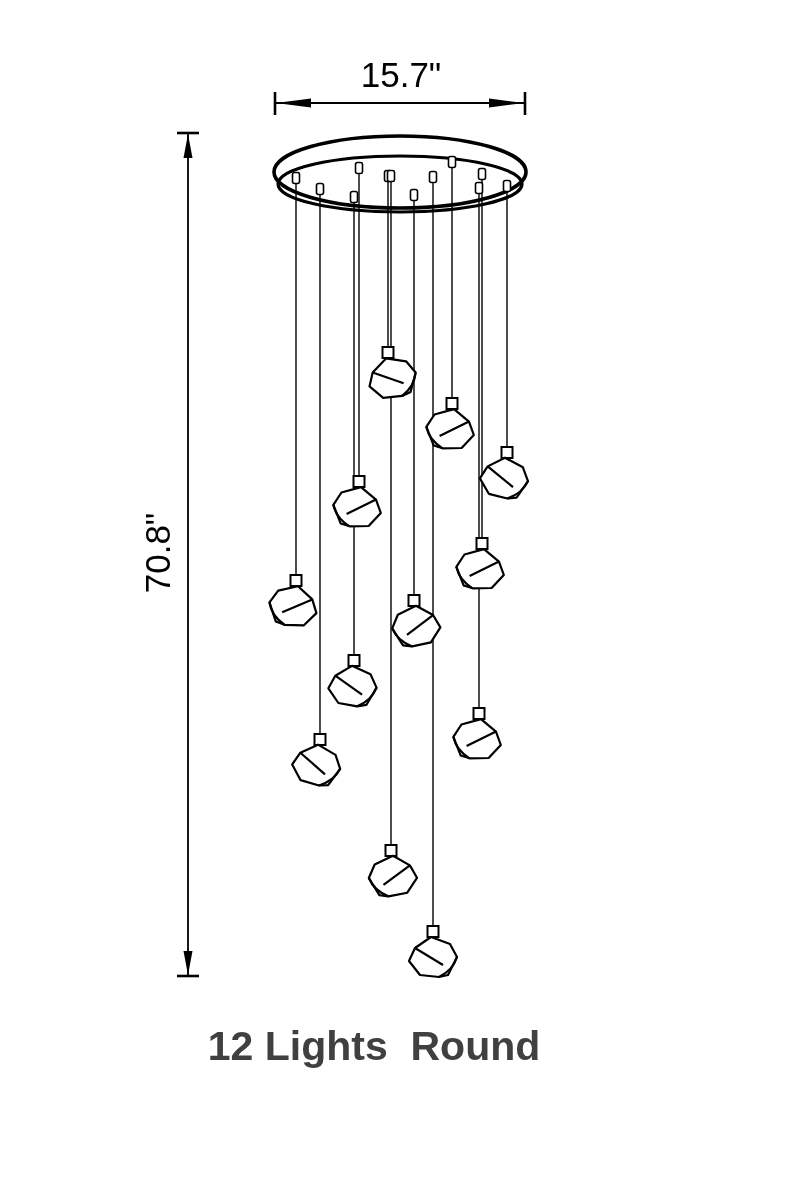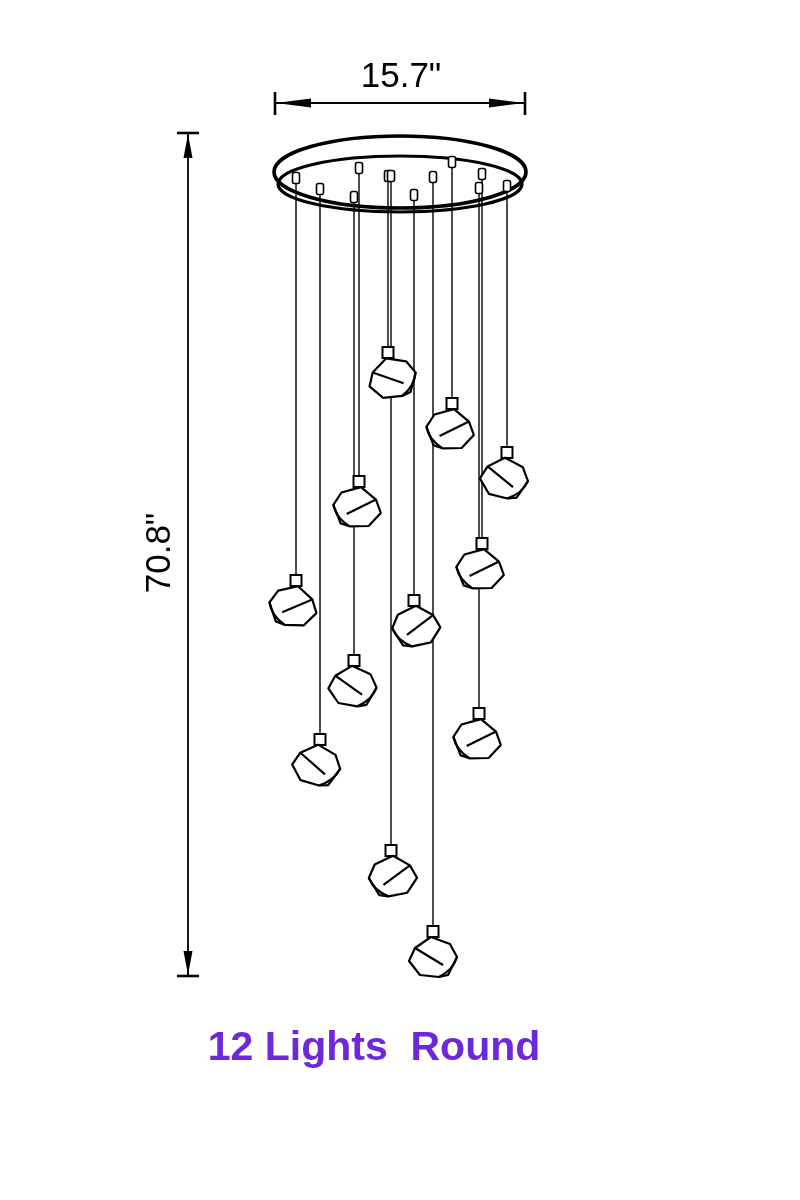--- a/index.html
+++ b/index.html
@@ -22,21 +22,21 @@
     line-height: 1;
   }
   #width-label { transform: translate(-50%, -50%); }
   #height-label { transform: translate(-50%, -50%) rotate(-90deg); }
   #product-title {
     position: absolute;
     left: 0;
     top: 1026px;
     width: 748px;
     text-align: center;
-    color: #6d28d9;
+    color: #404040;
     font-size: 41px;
     font-weight: 700;
     white-space: pre;
     letter-spacing: 0px;
     line-height: 1;
   }
 </style>
 </head>
 <body>
 

